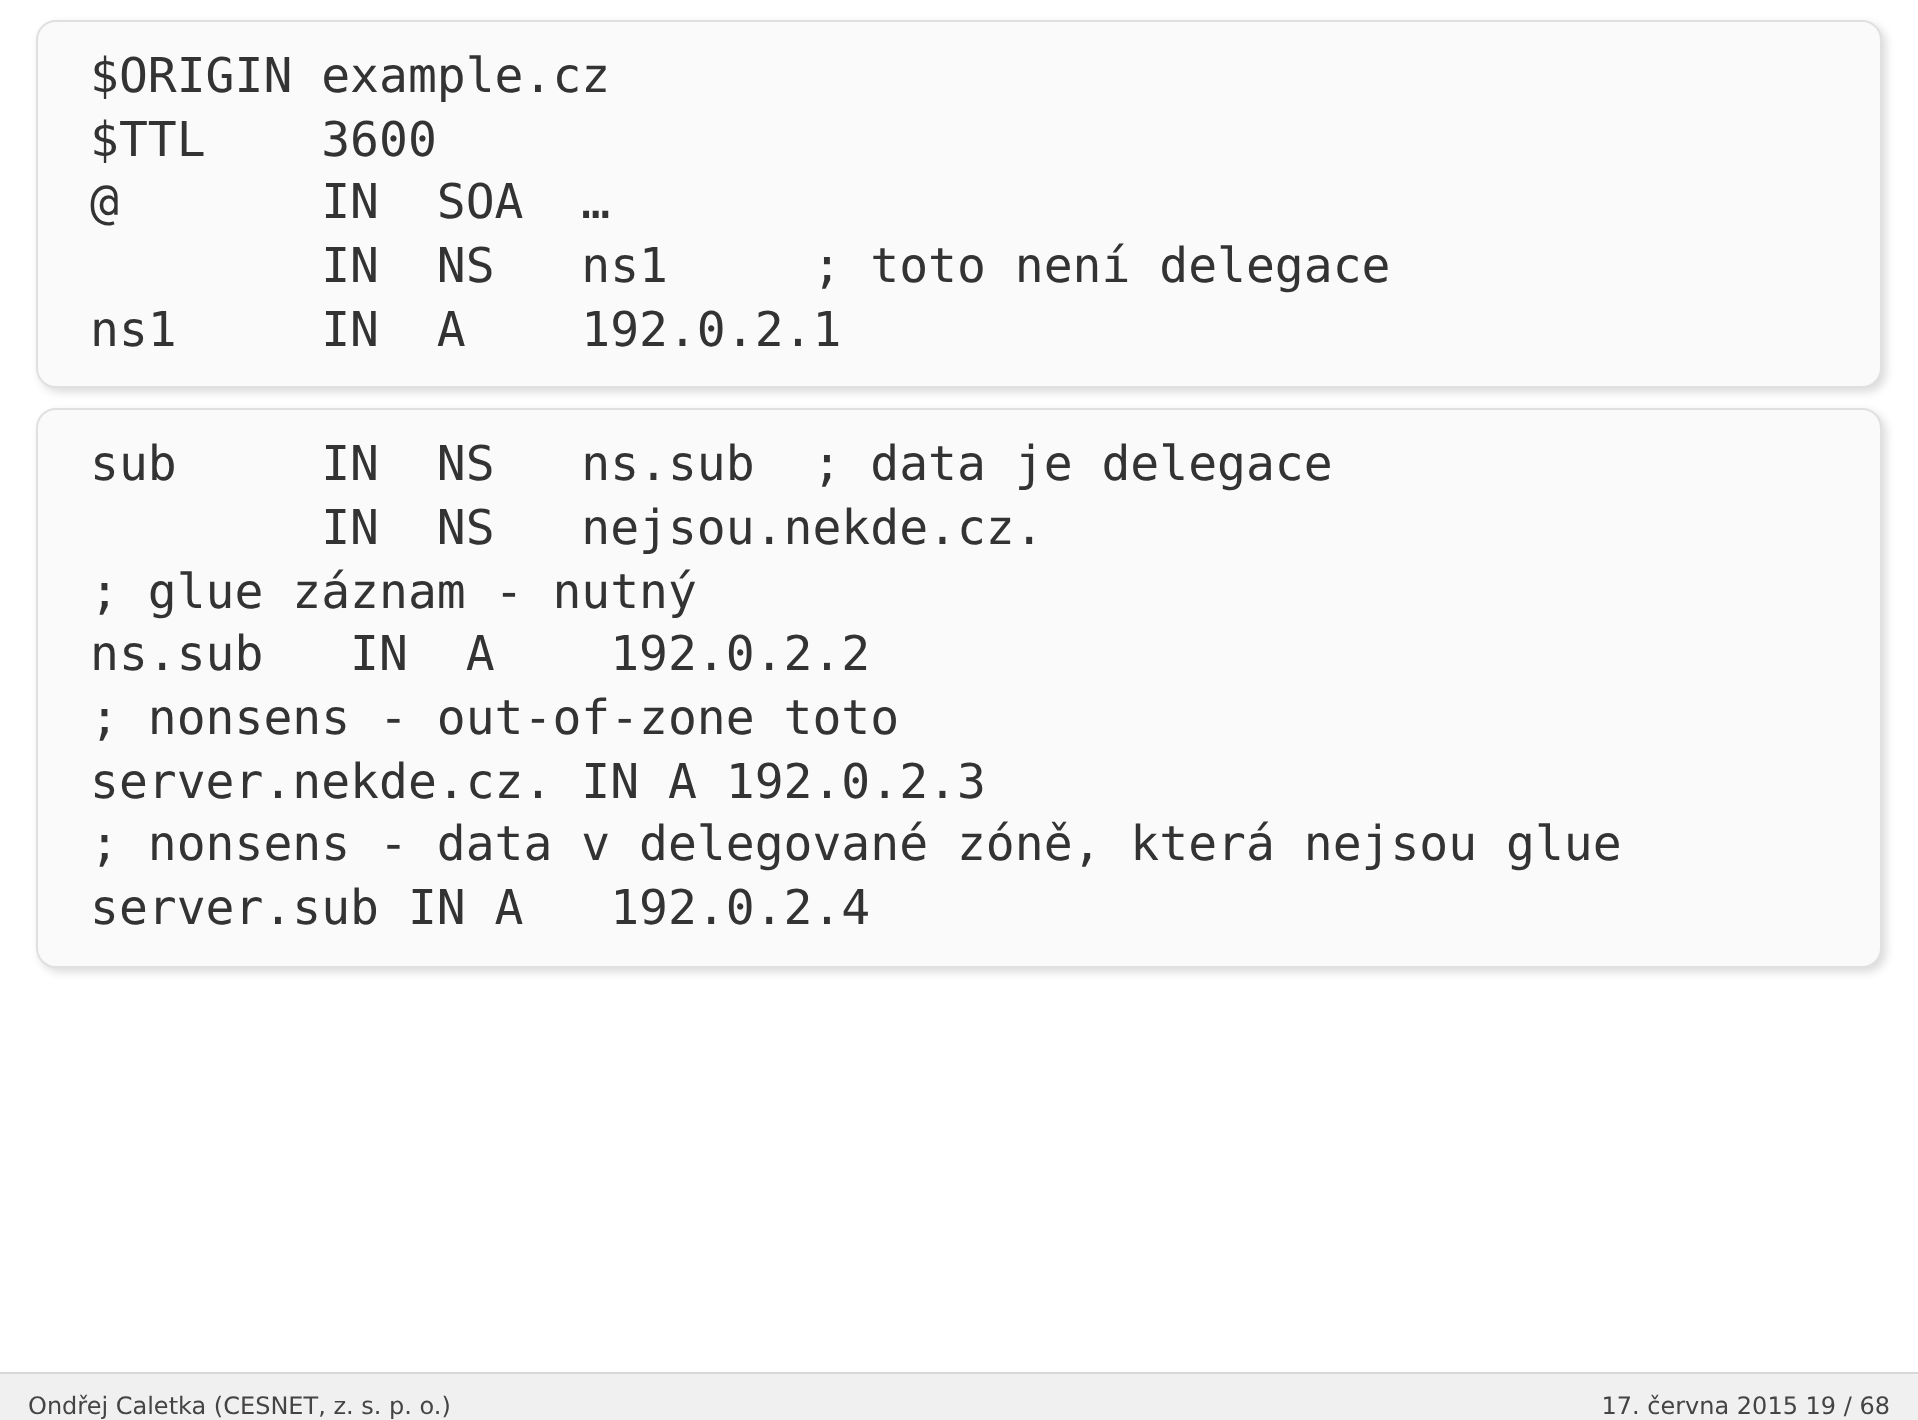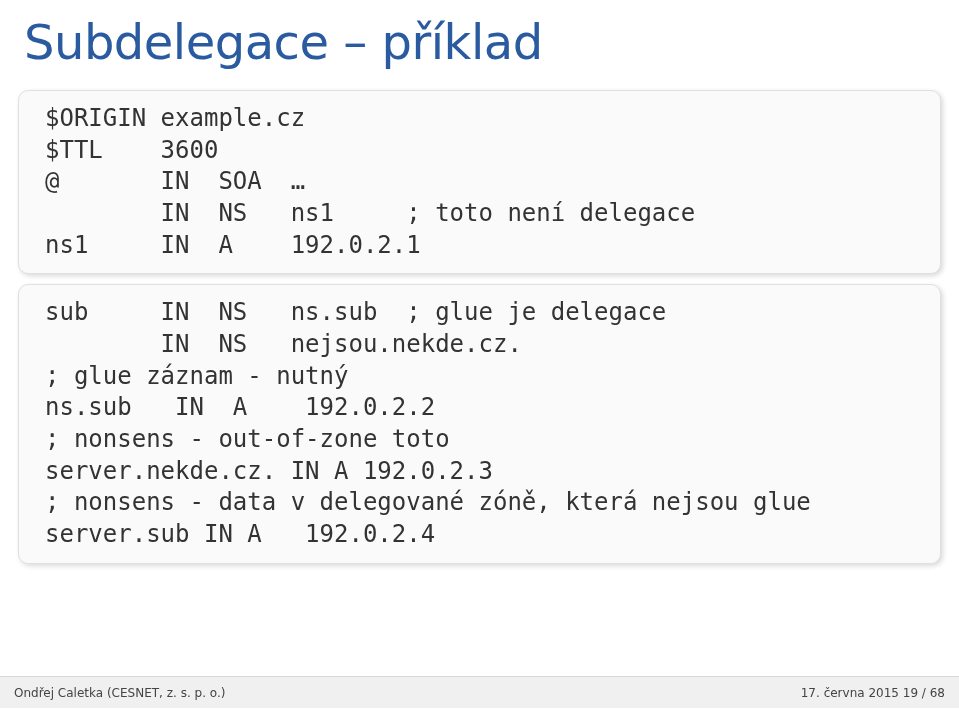--- a/index.html
+++ b/index.html
@@ -53,29 +53,28 @@
     padding: 0 14px;
   }
   .footer .left { text-align: left; }
   .footer .center { text-align: center; }
   .footer .right { text-align: right; }
 </style>
 </head>
 <body>
 
 <div class="slide">
-  <div class="title">Subdelegace – příklad</div>
 
   <div class="card"><span>$ORIGIN example.cz</span>
 <span>$TTL    3600</span>
 <span>@       IN  SOA  …</span>
 <span>        IN  NS   ns1     ; toto není delegace</span>
 <span>ns1     IN  A    192.0.2.1</span></div>
 
-  <div class="card"><span>sub     IN  NS   ns.sub  ; glue je delegace</span>
+  <div class="card"><span>sub     IN  NS   ns.sub  ; data je delegace</span>
 <span>        IN  NS   nejsou.nekde.cz.</span>
 <span>; glue záznam - nutný</span>
 <span>ns.sub   IN  A    192.0.2.2</span>
 <span>; nonsens - out-of-zone toto</span>
 <span>server.nekde.cz. IN A 192.0.2.3</span>
 <span>; nonsens - data v delegované zóně, která nejsou glue</span>
 <span>server.sub IN A   192.0.2.4</span></div>
 
   <div class="footer">
     <span class="left">Ondřej Caletka (CESNET, z. s. p. o.)</span>

